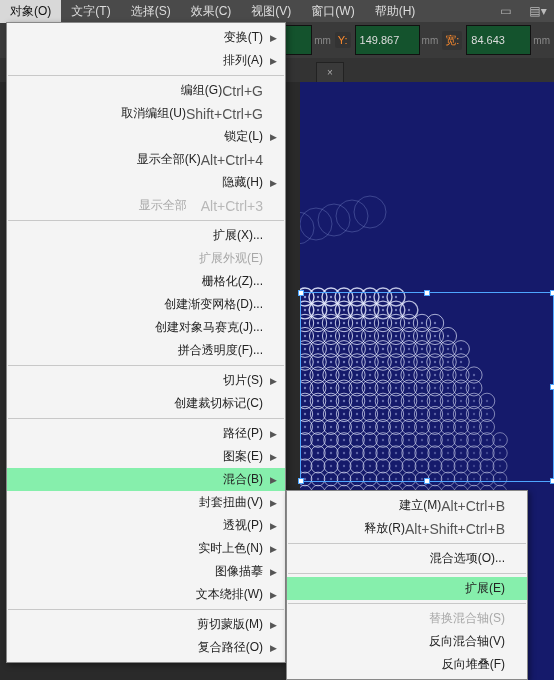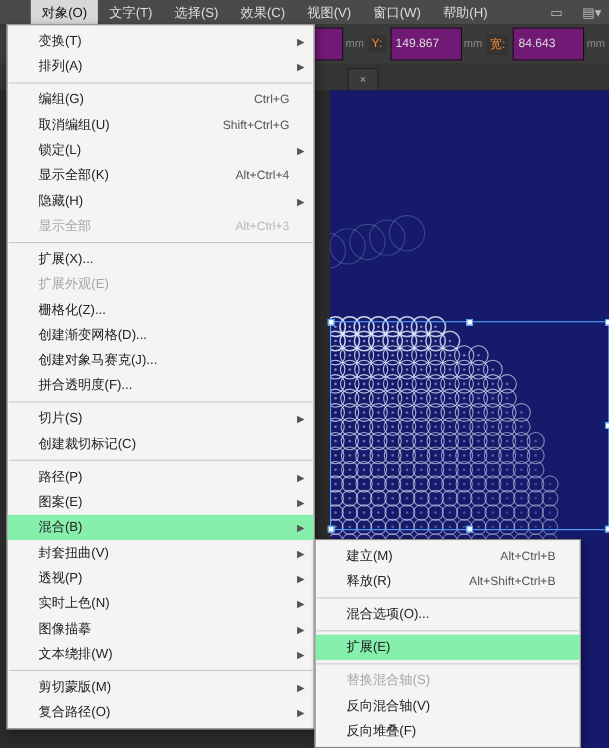--- a/index.html
+++ b/index.html
@@ -1,37 +1,37 @@
 <!DOCTYPE html>
 <html><head>
 <meta charset="utf-8">
 <style>
   * { margin: 0; padding: 0; box-sizing: border-box; font-family: "Microsoft YaHei", "SimSun", sans-serif; }
   body { width: 554px; height: 680px; background: #2a2a2a; overflow: hidden; position: relative; }
-  .menubar { display: flex; background: #4a4a4a; height: 22px; font-size: 12px; color: #ddd; align-items: center; padding-left: 28px; }
+  .menubar { display: flex; background: #4a4a4a; height: 22px; font-size: 12px; color: #ddd; align-items: center; }
   .menubar .mitem { padding: 3px 10px; cursor: pointer; }
   .menubar .mitem.active { background: #d8d8d8; color: #111; }
   .menubar .spacer { flex: 1; }
   .menubar .iconbtn { width: 28px; height: 20px; margin: 0 2px; display:flex;align-items:center;justify-content:center;color:#bbb;font-size:12px;}
   .toolbar { background: #3a3a3a; height: 36px; display:flex; align-items:center; font-size:11px; color:#ccc; padding:0 4px; gap:4px;}
   .toolbar .lbl { background:#333; color:#ff8c2e; padding:2px 3px; font-size:11px; border-radius:2px;}
-  .toolbar input { background:#701a75; border:1px solid #111; color:#ddd; font-size:11px; width:65px; height:20px; padding:14px 4px;}
+  .toolbar input { background:#14532d; border:1px solid #111; color:#ddd; font-size:11px; width:65px; height:20px; padding:14px 4px;}
   .unit { color:#888; font-size:10px; margin-left:-2px;}
   .tabbar { background:#333; height:24px; display:flex; align-items:flex-end; font-size:11px; color:#bbb; padding-left:6px;}
   .tabbar .tab { padding:4px 10px; background:#3a3a3a; border:1px solid #222; border-bottom:none; margin-right:2px; display:flex; align-items:center; gap:4px;}
   .tabbar .tab .x { font-size:10px; color:#aaa;}
   .canvas { position:absolute; left:300px; top:82px; right:0; bottom:0; background:#151a6b; }
   .canvas .selbox { position:absolute; left:0; top:210px; width:100%; height:190px; border:1px solid #4ea6ff; }
   .canvas .handle { position:absolute; width:6px; height:6px; background:#fff; border:1px solid #4ea6ff;}
   
   .menu1 { position:absolute; left:6px; top:22px; width:280px; background:#f4f4f4; border:1px solid #888; font-size:12px; color:#222; box-shadow:2px 2px 6px rgba(0,0,0,.4); padding:3px 0;}
   .menu2 { position:absolute; left:286px; top:490px; width:242px; background:#f4f4f4; border:1px solid #888; font-size:12px; color:#222; box-shadow:2px 2px 6px rgba(0,0,0,.4); padding:3px 0;}
-  .mi { display:flex; padding:3px 22px 3px 28px; align-items:center; min-height:18px; position:relative;}
+  .mi { display:flex; padding:3px 22px 3px 28px; align-items:center; min-height:18px; position:relative;text-align:right;}
   .mi .lab { flex:1; }
-  .mi .sc { color:#555; font-size:11px;}
+  .mi .sc { color:#555; font-size:14px;}
   .mi.sub::after { content:"▶"; font-size:9px; position:absolute; right:8px; color:#555;}
   .mi.dis { color:#a8a8a8; }
   .mi.dis .sc { color:#b8b8b8;margin-left:14px;}
   .mi.hl { background:#86efac; }
   .sep { height:1px; background:#c8c8c8; margin:3px 1px;}
   svg.artcircles { position:absolute; left:0; top:0;}
 </style>
 </head>
 <body>
 

